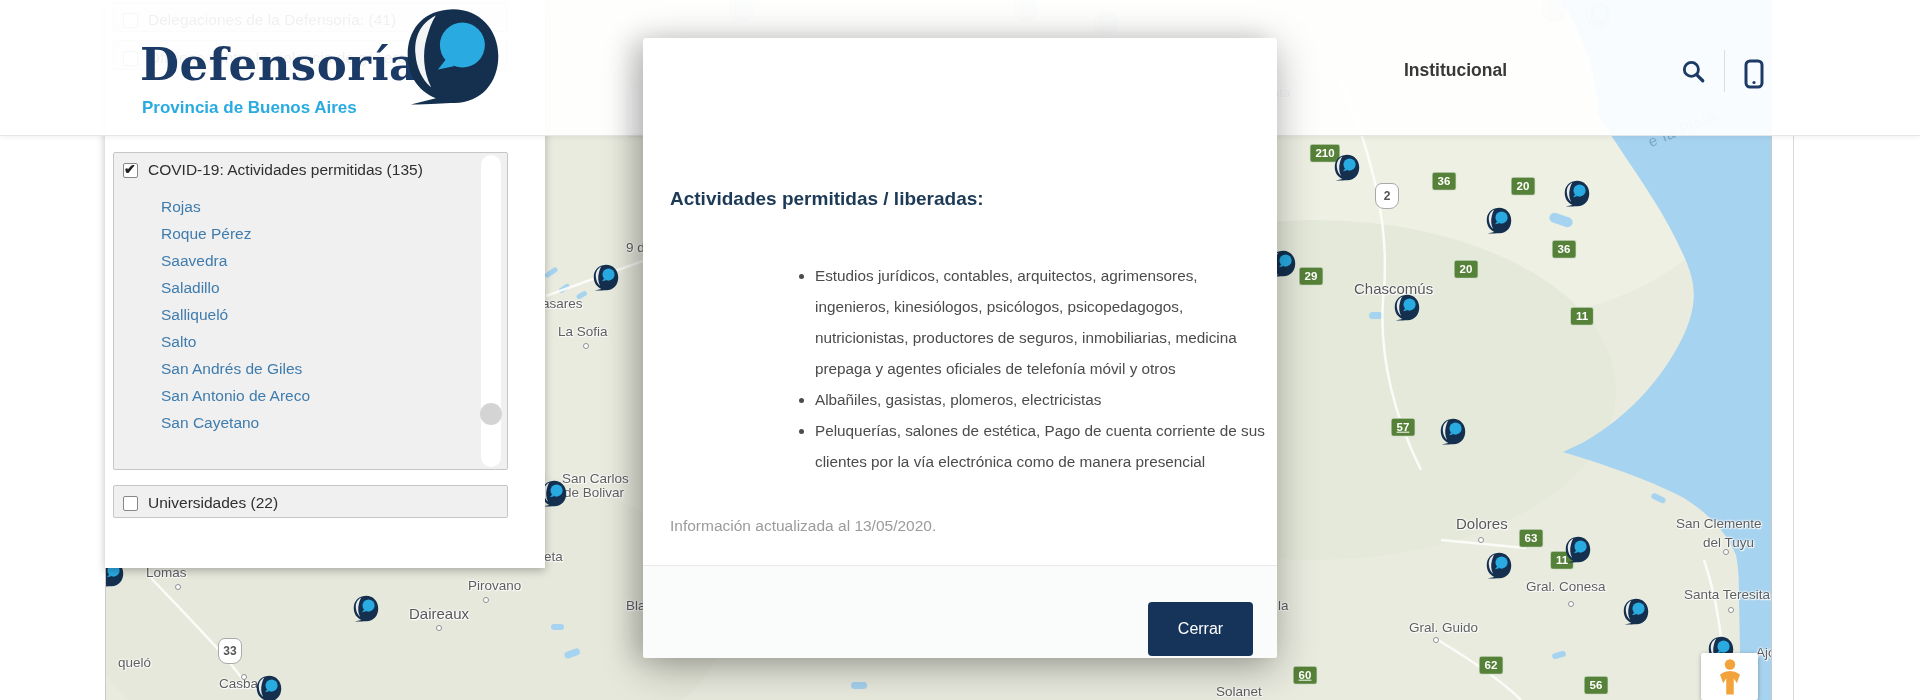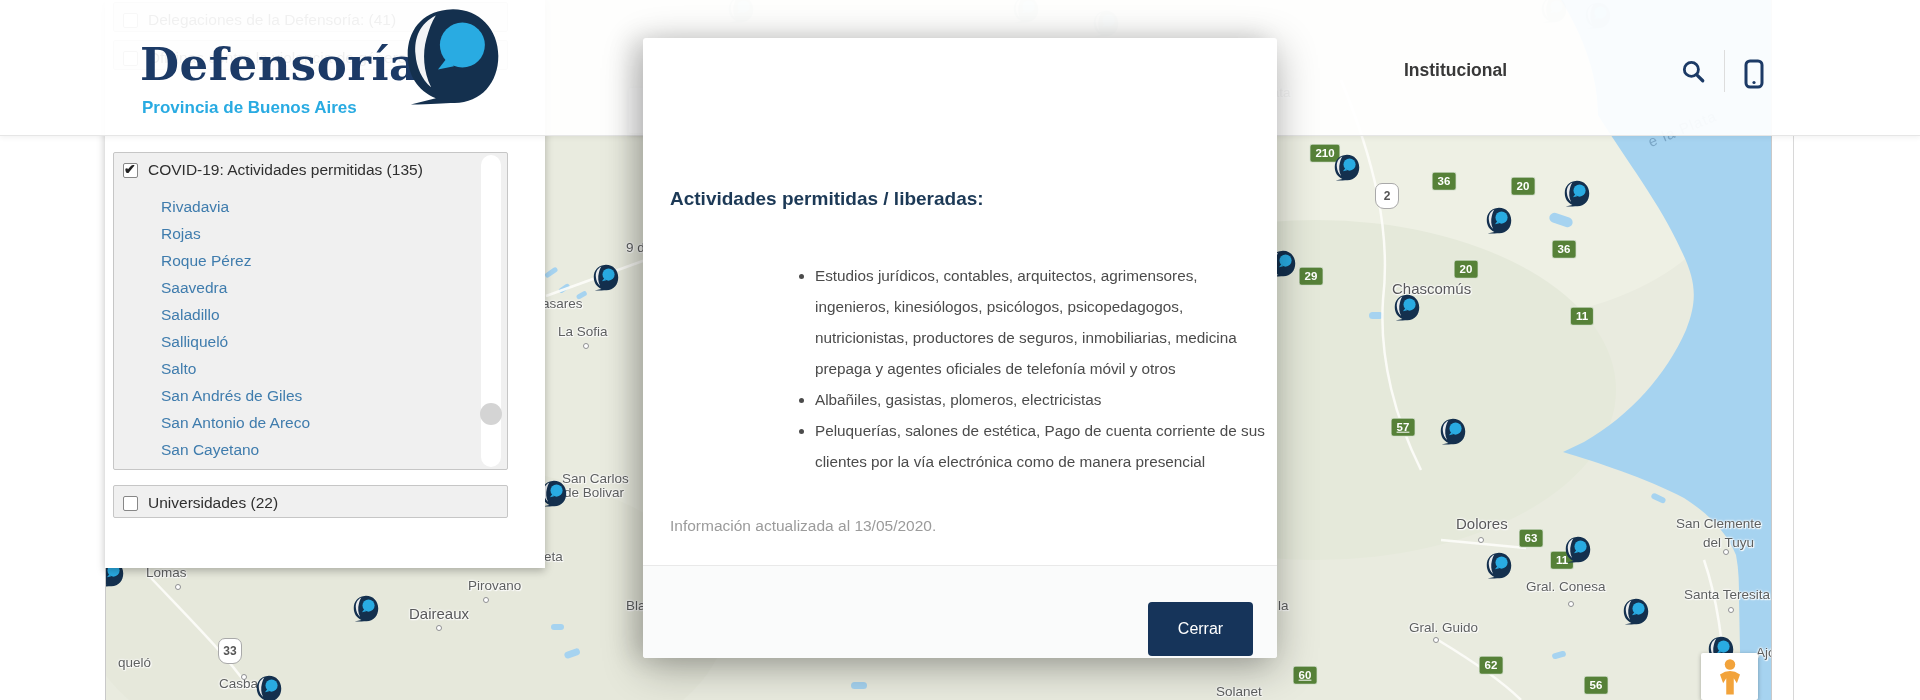--- a/index.html
+++ b/index.html
@@ -131,21 +131,21 @@
       </g>
     </svg>
 
     <div id="pegman" style="left:1595px;top:653px;width:57px;height:47px;">
       <svg viewBox="0 0 24 30" width="30" height="40">
         <circle cx="12" cy="5" r="4.2" fill="#f2a33b"></circle>
         <path d="M4,13 Q12,7.5 20,13 L17.5,20 L15,16 L15,29 L9,29 L9,16 L6.5,20 Z" fill="#f2a33b"></path>
       </svg>
     </div>
     <div id="map-ctrl"></div>
-  <div class="map-label big" style="left: 1248px; top: 280px; margin-left: 38px;">Chascomús</div>
+  <div class="map-label big" style="left: 1248px; top: 280px;">Chascomús</div>
       <div class="map-label big" style="left: 1350px; top: 515px;">Dolores</div>
       <div class="map-label" style="left: 1420px; top: 579px;">Gral. Conesa</div>
       <div class="map-label" style="left: 1570px; top: 516px;">San Clemente</div>
       <div class="map-label" style="left: 1597px; top: 535px;">del Tuyu</div>
       <div class="map-label" style="left: 1578px; top: 587px;">Santa Teresita</div>
       <div class="map-label" style="left: 1303px; top: 620px;">Gral. Guido</div>
       <div class="map-label" style="left: 1650px; top: 645px;">Ajó</div>
       <div class="map-label" style="left: 1110px; top: 684px;">Solanet</div>
       <div class="map-label" style="left: 40px; top: 565px;">Lomas</div>
       <div class="map-label" style="left: 322px; top: 578px; padding-left: 40px;">Pirovano</div>
@@ -371,21 +371,20 @@
         <div class="cb-label">Oficinas contra la violencia de género</div>
       </div>
     </div>
 
     <div class="group-box" style="top:152px;height:318px;">
       <div class="cb-row">
         <div class="checkbox checked" id="covid-cb"></div>
         <div class="cb-label">COVID-19: Actividades permitidas (135)</div>
       </div>
       <div id="covid-list">
-        <a>Rivadavia</a>
         <a>Rojas</a>
         <a>Roque Pérez</a>
         <a>Saavedra</a>
         <a>Saladillo</a>
         <a>Salliqueló</a>
         <a>Salto</a>
         <a>San Andrés de Giles</a>
         <a>San Antonio de Areco</a>
         <a>San Cayetano</a>
       </div>

